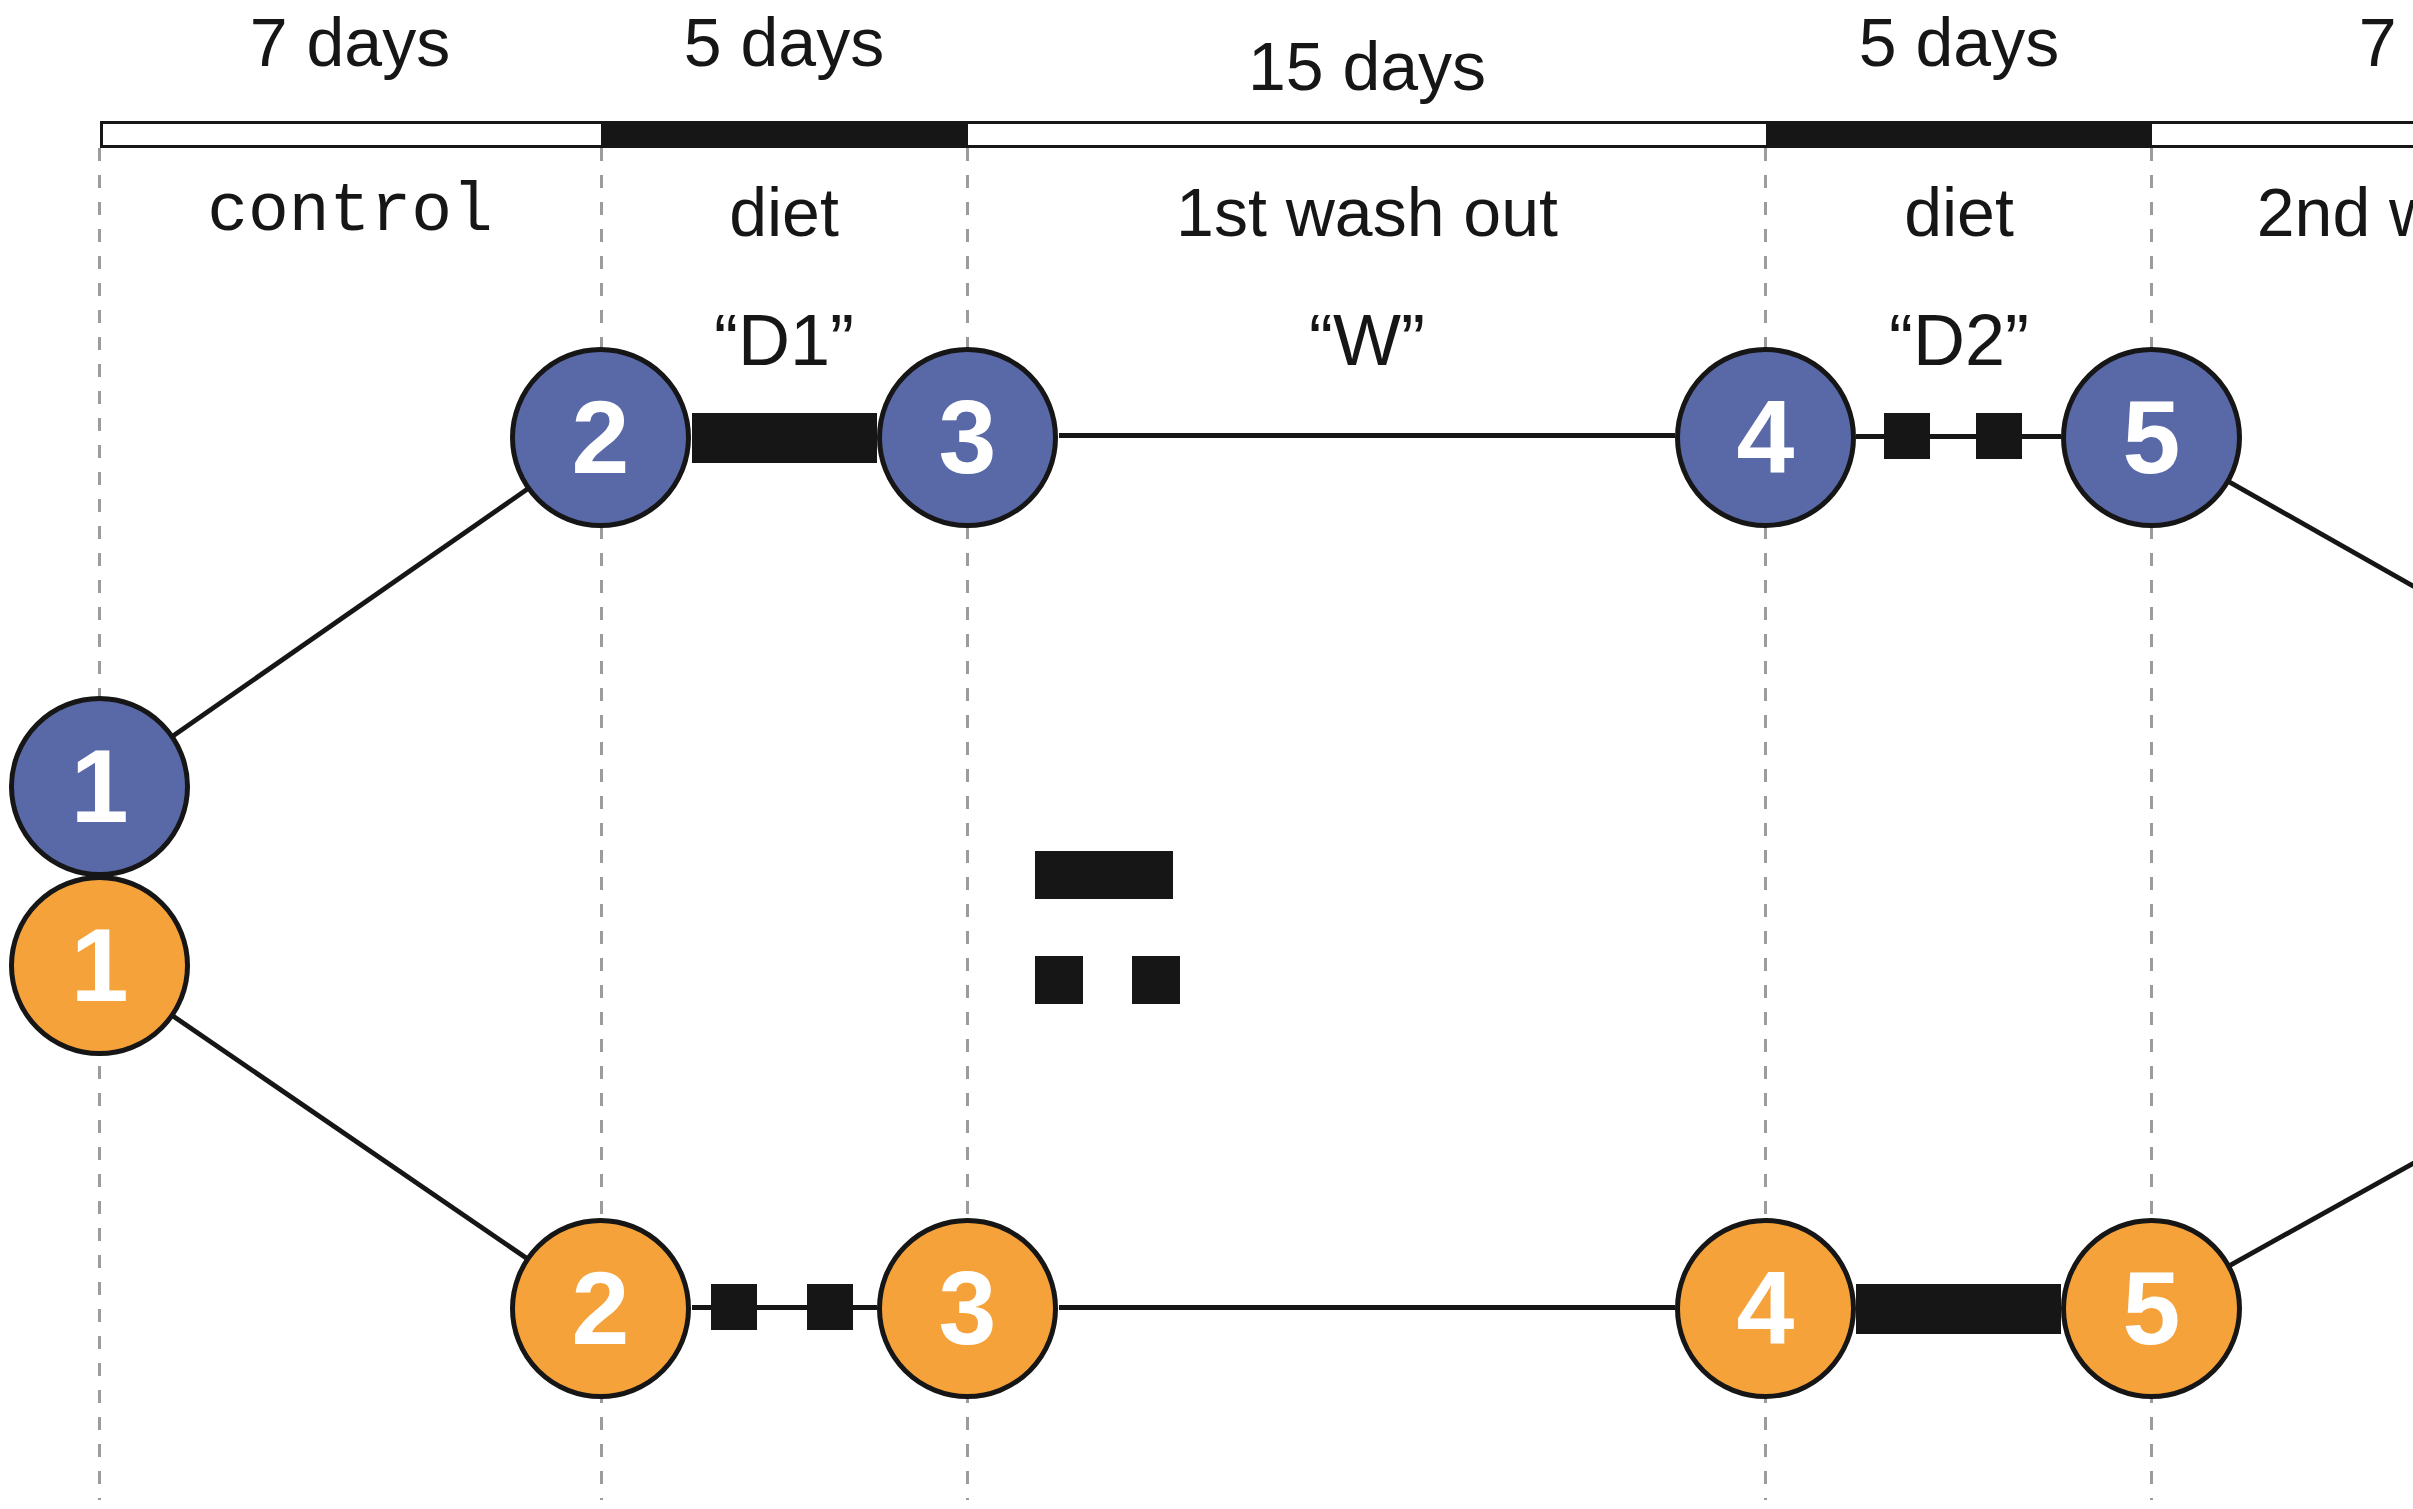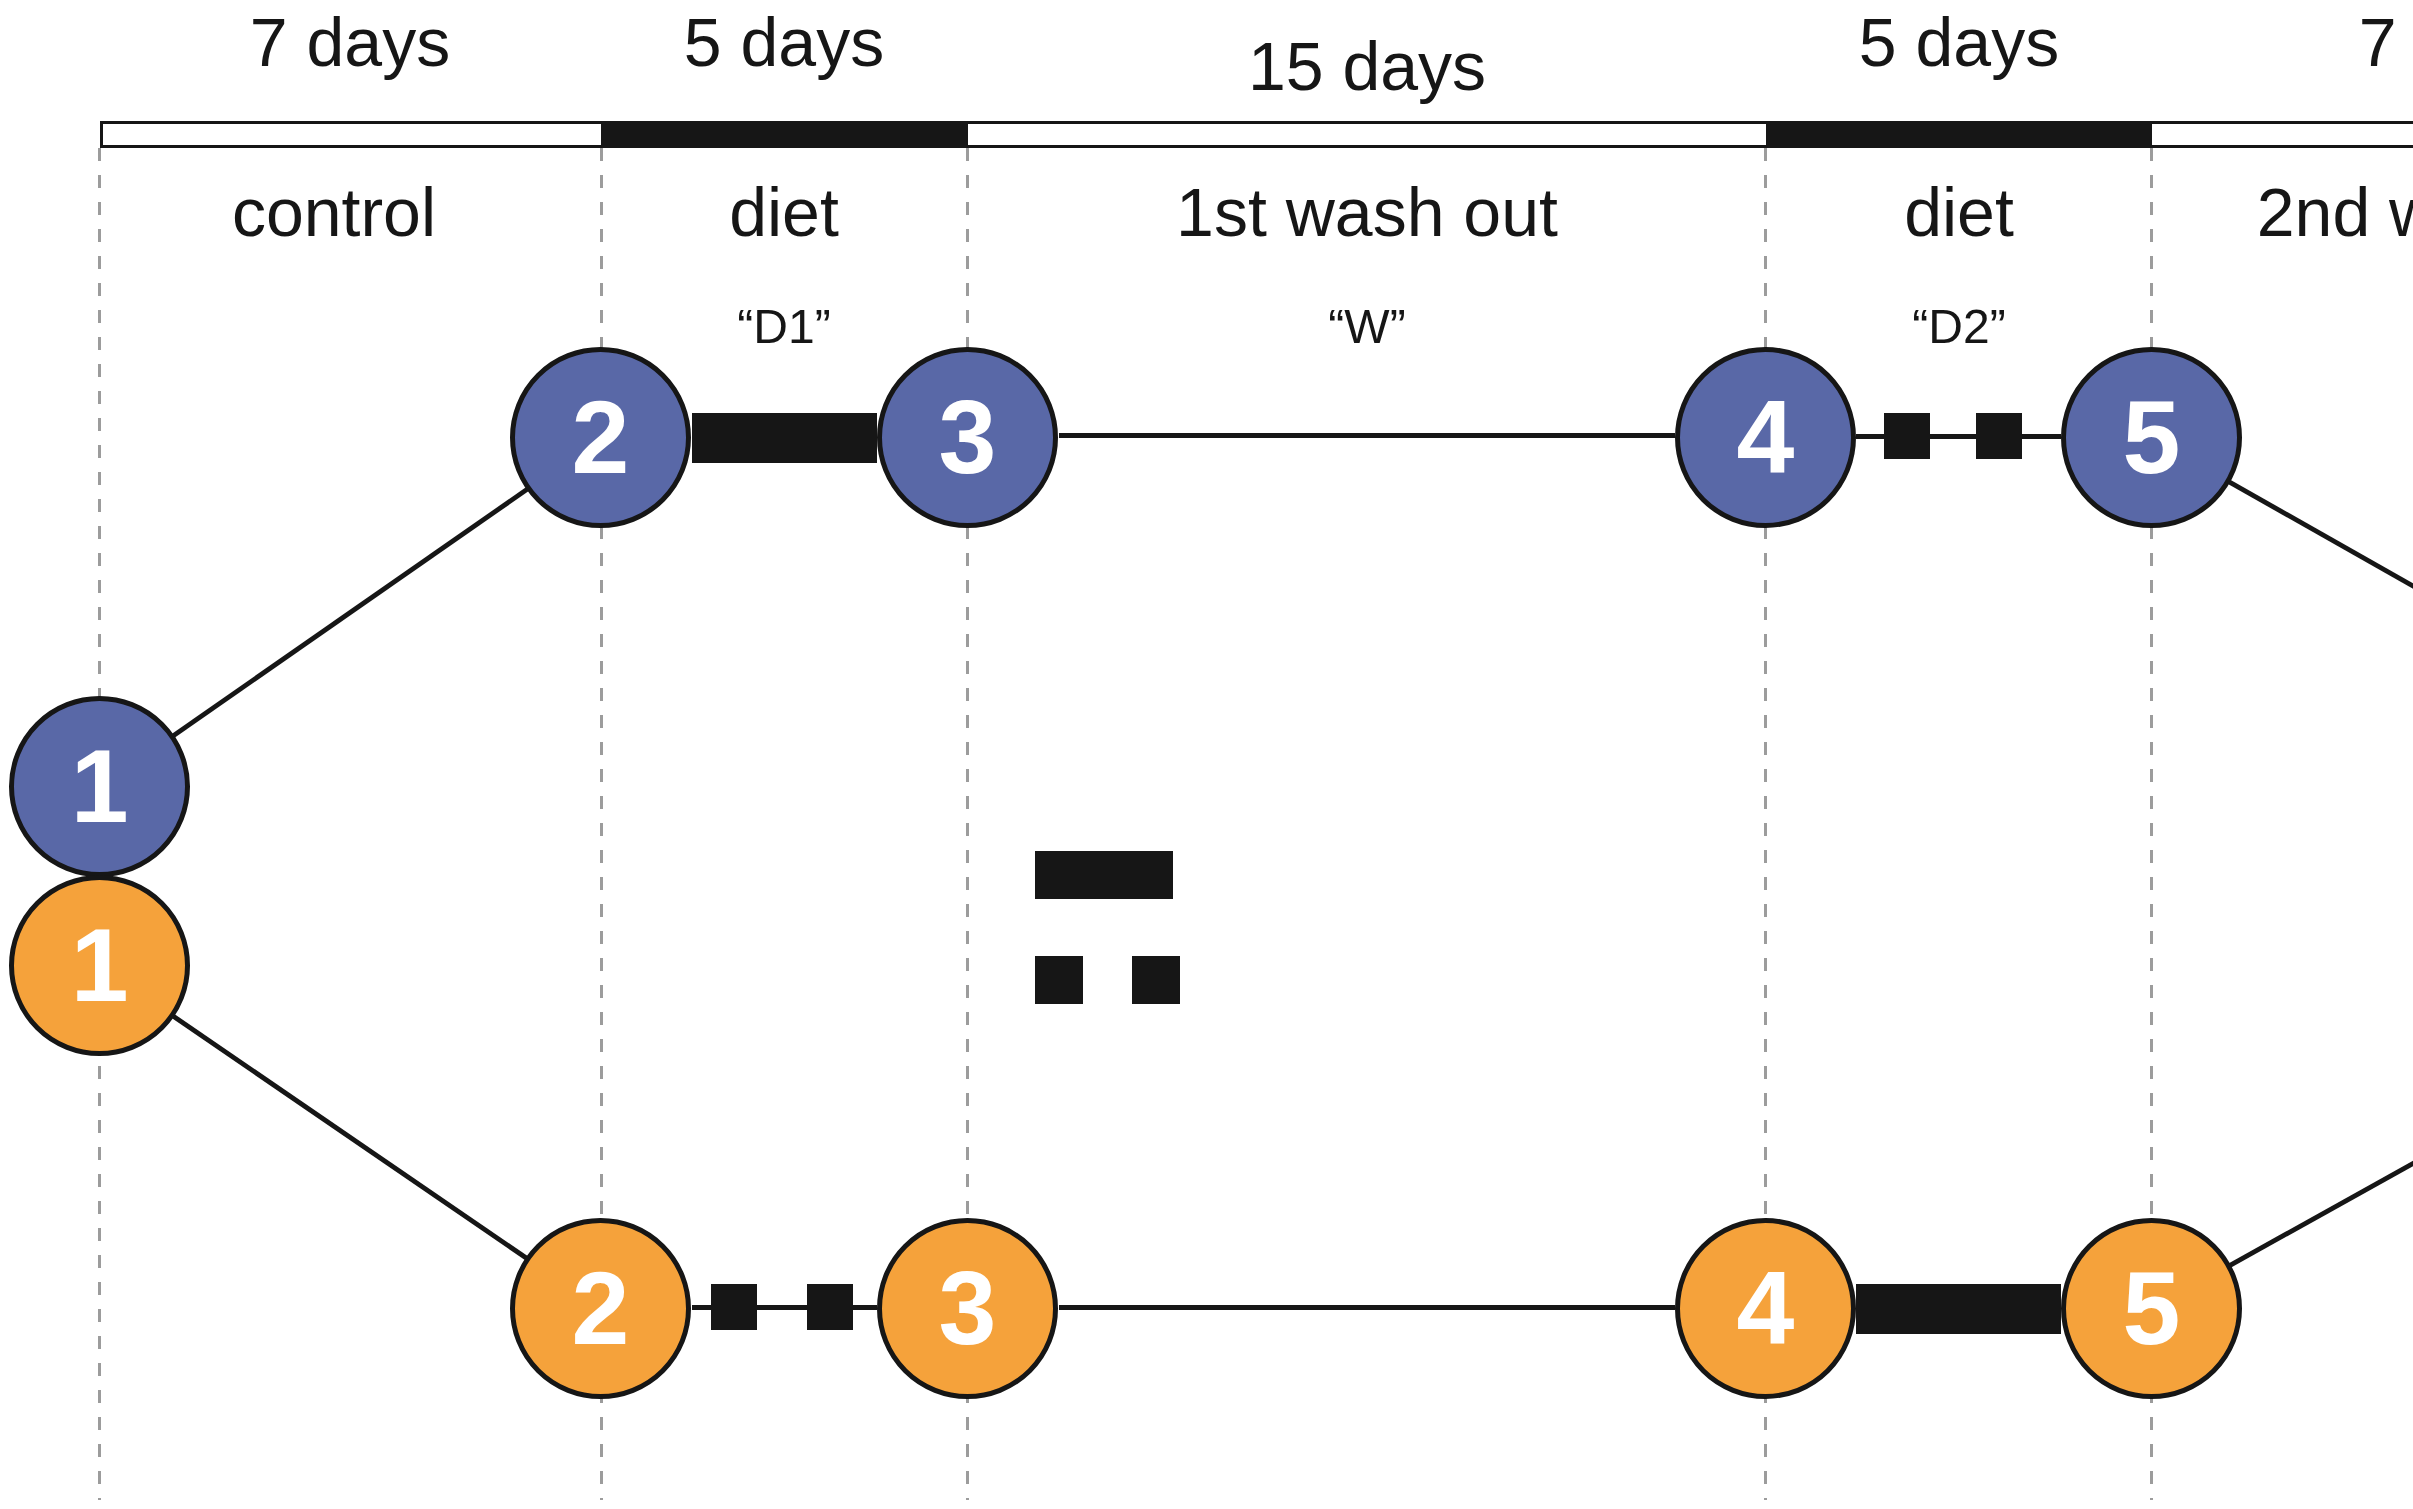--- a/index.html
+++ b/index.html
@@ -2,21 +2,21 @@
 <html style="font-size:7.7px"><head>
 <meta charset="utf-8">
 <style>
   html,body{margin:0;padding:0;background:#ffffff;}
   #canvas{
     position:relative; width:2877px; height:1510px; background:#ffffff;
     font-family:"Liberation Sans", sans-serif; color:#161616; overflow:hidden;
   }
   .abs{position:absolute;}
   .tlabel{font-size:68px; line-height:1.15; white-space:nowrap; transform:translateX(-50%);}
-  .codelabel{font-size:48px; line-height:1.15; white-space:nowrap; transform:translateX(-50%);}
+  .codelabel{font-size:72px; line-height:1.15; white-space:nowrap; transform:translateX(-50%);}
   .bar{box-sizing:border-box; border:3.9px solid #161616; background:#ffffff;}
   .barseg{background:#161616;}
   .vline{width:2.9px; background:repeating-linear-gradient(180deg,#9c9c9c 0 13.5px,transparent 13.5px 27px);}
   .node{
     box-sizing:border-box; width:181px; height:181px; border-radius:50%;
     border:5.3px solid #161616; display:flex; align-items:center; justify-content:center;
     color:#ffffff; font-weight:bold; font-size:104px;
   }
   .thickbar{background:#161616;}
   .thinline{background:#161616;}
@@ -32,21 +32,21 @@
   <div class="abs tlabel" style="left:350px; top:3.4px;">7 days</div>
   <div class="abs tlabel" style="left:784px; top:3.4px;">5 days</div>
   <div class="abs tlabel" style="left:1367px; top:3.4px;margin-top:24px;">15 days</div>
   <div class="abs tlabel" style="left:1959px; top:3.4px;">5 days</div>
   <div class="abs tlabel" style="left:2459px; top:3.4px;">7 days</div>
 
   <div class="abs bar" style="left:100px; top:121px; width:2667px; height:27px;"></div>
   <div class="abs barseg" style="left:601px; top:121px; width:367px; height:27px;"></div>
   <div class="abs barseg" style="left:1766px; top:121px; width:386px; height:27px;"></div>
 
-  <div class="abs tlabel" style="left:334px; top:173px;">control</div>
+  <div class="abs tlabel" style="left:350px; top:173px;font-family:Liberation Mono, monospace;">control</div>
   <div class="abs tlabel" style="left:784px; top:173px;">diet</div>
   <div class="abs tlabel" style="left:1367px; top:173px;">1st wash out</div>
   <div class="abs tlabel" style="left:1959px; top:173px;">diet</div>
   <div class="abs tlabel" style="left:2459px; top:173px;">2nd wash out</div>
 
   <div class="abs codelabel" style="left:784px; top:299px;">“D1”</div>
   <div class="abs codelabel" style="left:1367px; top:299px;">“W”</div>
   <div class="abs codelabel" style="left:1959px; top:299px;">“D2”</div>
 
   <div class="abs vline" style="left:98px; top:148px; height:1352px;"></div>

